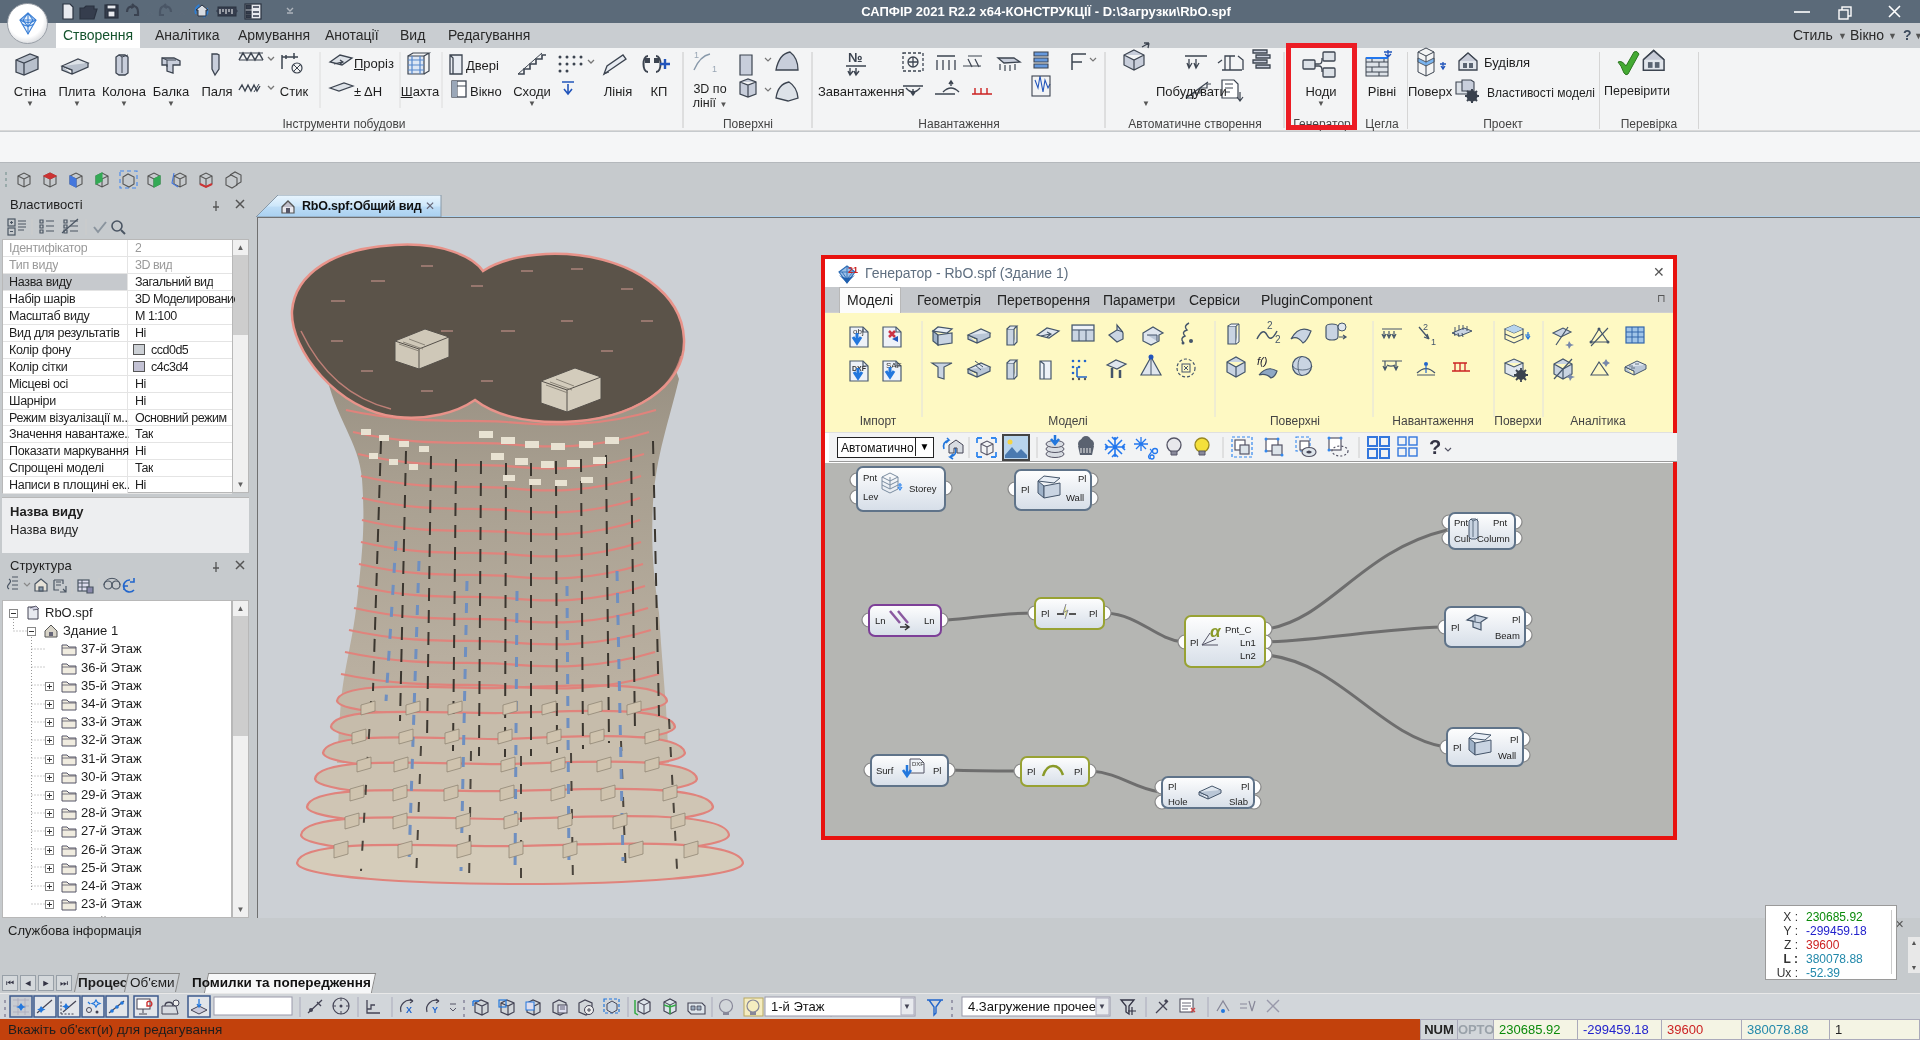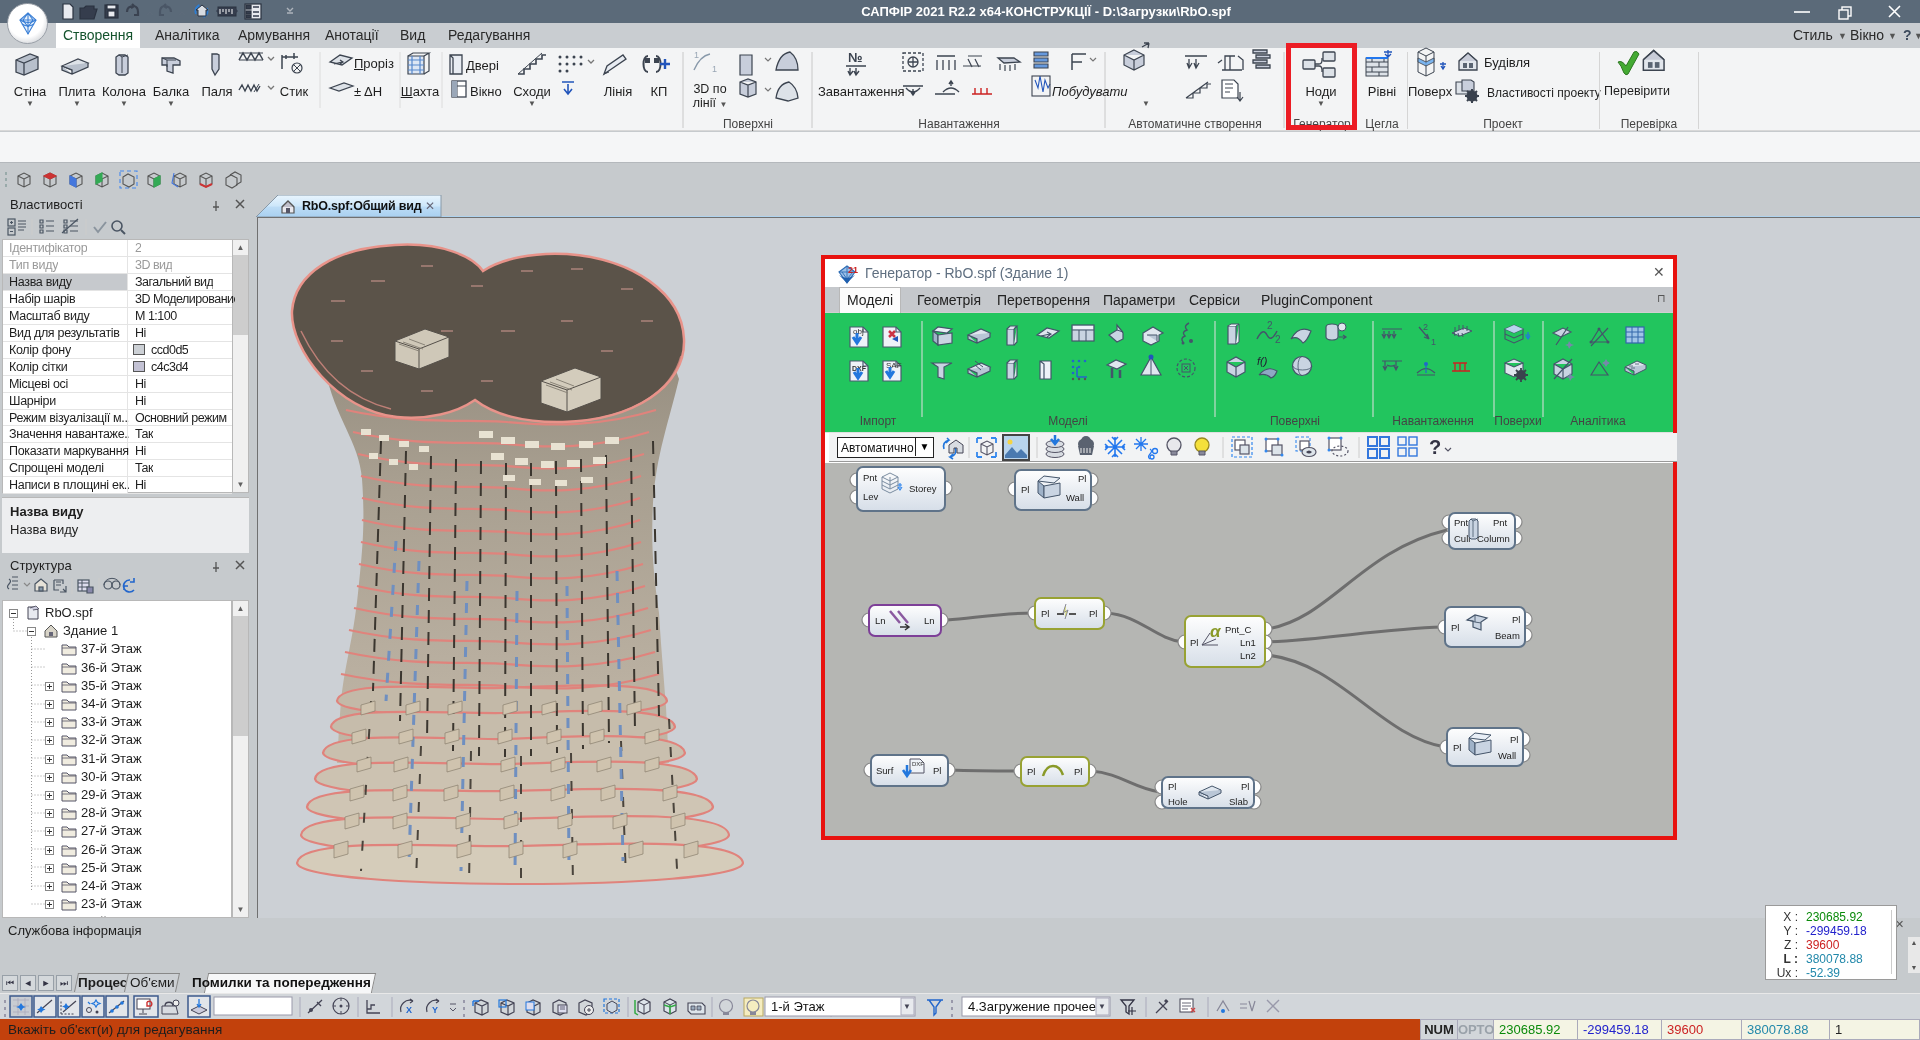--- a/index.html
+++ b/index.html
@@ -288,30 +288,31 @@
   <div class="biglabel" style="left:354px;width:60px;text-align:left;">± ΔН</div>
   <div class="biglabel" style="left:400px;width:40px;"><u>Ш</u>ахта</div>
   <div class="biglabel" style="left:466px;width:60px;text-align:left;top:10px;">Двері</div>
   <div class="biglabel" style="left:470px;width:60px;text-align:left;">Вікно</div>
   <div class="biglabel" style="left:510px;width:44px;">Сходи</div>
     <div class="dd" style="left:528px;top:51px;">▼</div>
   <div class="biglabel" style="left:598px;width:40px;">Лінія</div>
   <div class="biglabel" style="left:644px;width:30px;">КП</div>
   <div class="biglabel" style="left:688px;top:34px;width:44px;font-size:12.5px;">3D по<br>лінії <span style="font-size:8px;color:#555;">▼</span></div>
   <div class="biglabel" style="left:818px;width:80px;">Завантаження</div>
-  <div class="biglabel" style="left:1052px;width:68px;font-style:italic;">Побудувати</div>
+  <div class="biglabel" style="left:1156px;width:68px;">Побудувати</div>
     <div class="dd" style="left:1142px;top:51px;">▼</div>
   <div class="biglabel" style="left:1303px;width:36px;">Ноди</div>
     <div class="dd" style="left:1317px;top:51px;">▼</div>
   <div class="biglabel" style="left:1362px;width:40px;">Рівні</div>
   <div class="biglabel" style="left:1408px;width:44px;">Поверх</div>
   <div class="biglabel" style="left:1484px;width:60px;text-align:left;top:7px;">Будівля</div>
-  <div class="biglabel" style="left:1487px;width:110px;text-align:left;top:38px;font-size:12px;white-space:nowrap;">Властивості проекту</div>
+  <div class="biglabel" style="left:1487px;width:110px;text-align:left;top:38px;font-size:12px;white-space:nowrap;">Властивості моделі</div>
   <div class="biglabel" style="left:1604px;width:66px;font-size:12.5px;">Перевірити</div>
 
+  <div class="grouplabel" style="left:6px;width:676px;">Інструменти побудови</div>
   <div class="grouplabel" style="left:684px;width:128px;">Поверхні</div>
   <div class="grouplabel" style="left:814px;width:290px;">Навантаження</div>
   <div class="grouplabel" style="left:1106px;width:178px;">Автоматичне створення</div>
   <div class="grouplabel" style="left:1288px;width:68px;">Генератор</div>
   <div class="grouplabel" style="left:1358px;width:48px;">Цегла</div>
   <div class="grouplabel" style="left:1408px;width:190px;">Проект</div>
   <div class="grouplabel" style="left:1600px;width:98px;">Перевірка</div>
   <div class="gsep" style="left:1407px;top:4px;height:77px;"></div>
   <div class="gsep" style="left:1599px;top:4px;height:77px;"></div>
   <div class="gsep" style="left:1698px;top:4px;height:77px;"></div>
@@ -961,21 +962,21 @@
   <div class="abs" style="left:0;top:28px;width:848px;height:26px;background:#c5c8cc;border-bottom:1px solid #d0d0d0;font-size:14px;color:#222;">
     <div class="abs" style="left:14px;top:0;width:62px;height:26px;background:#fcfcfc;border:1px solid #b8b8b8;border-bottom:none;text-align:center;line-height:25px;">Моделі</div>
     <span class="abs" style="left:92px;top:5px;text-align:center;">Геометрія</span>
     <span class="abs" style="left:172px;top:5px;">Перетворення</span>
     <span class="abs" style="left:278px;top:5px;">Параметри</span>
     <span class="abs" style="left:364px;top:5px;">Сервіси</span>
     <span class="abs" style="left:436px;top:5px;">PluginComponent</span>
     <span class="abs" style="left:832px;top:5px;font-size:11px;color:#555;">⊓</span>
   </div>
 
-  <div class="abs" style="left:0;top:54px;width:848px;height:120px;background:#22c55e;border-bottom:1px solid #e0e0e0;">
+  <div class="abs" style="left:0;top:54px;width:848px;height:120px;background:#fef9c3;border-bottom:1px solid #e0e0e0;">
     <svg class="abs" style="left:0;top:0" width="848" height="120" viewBox="0 0 848 120">
       <defs>
         <g id="gdoc">
             <path d="M0,2 h13 l5,5 v15 h-18 z" fill="#eef2f8" stroke="#4a5a6e" stroke-width="1.2"></path>
             <path d="M13,2 v5 h5" fill="none" stroke="#4a5a6e" stroke-width="1.2"></path>
           </g>
         <g id="gbluearr">
             <path d="M0,0 v8 m-4,-4 l4,6 4,-6" fill="none" stroke="#2277dd" stroke-width="3"></path>
           </g>
         <g id="gcube">

